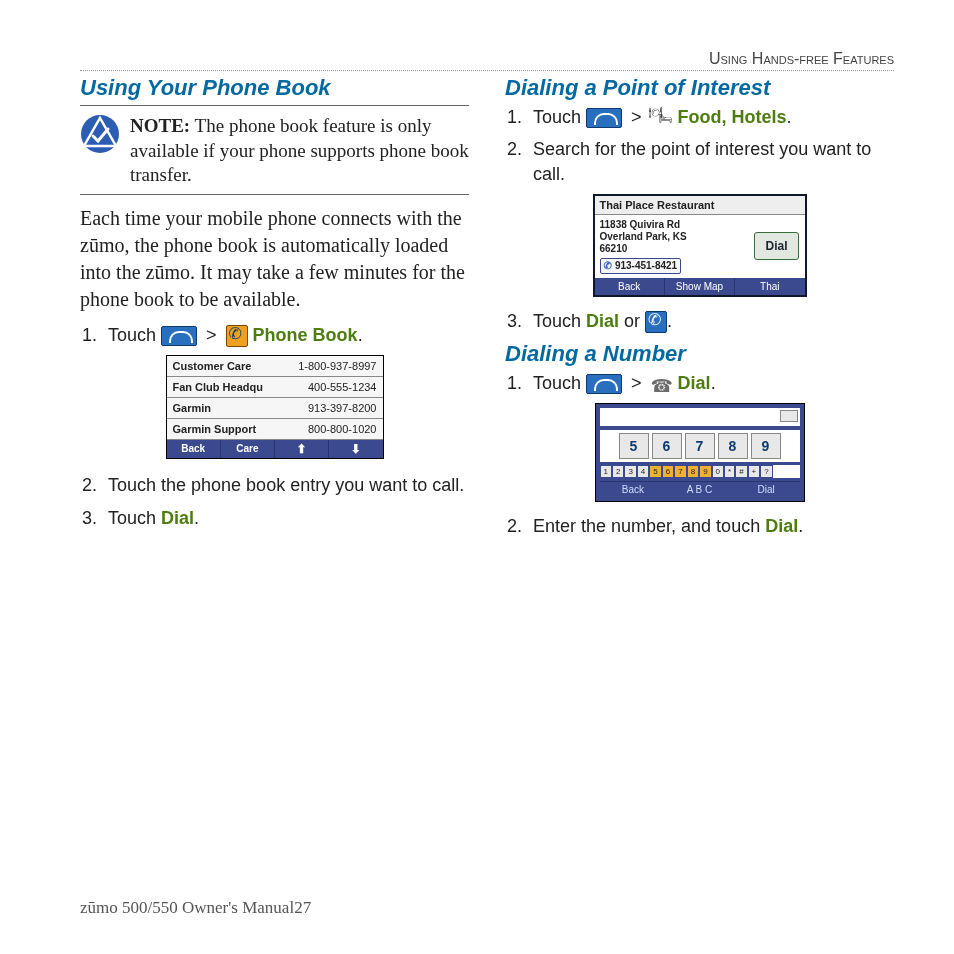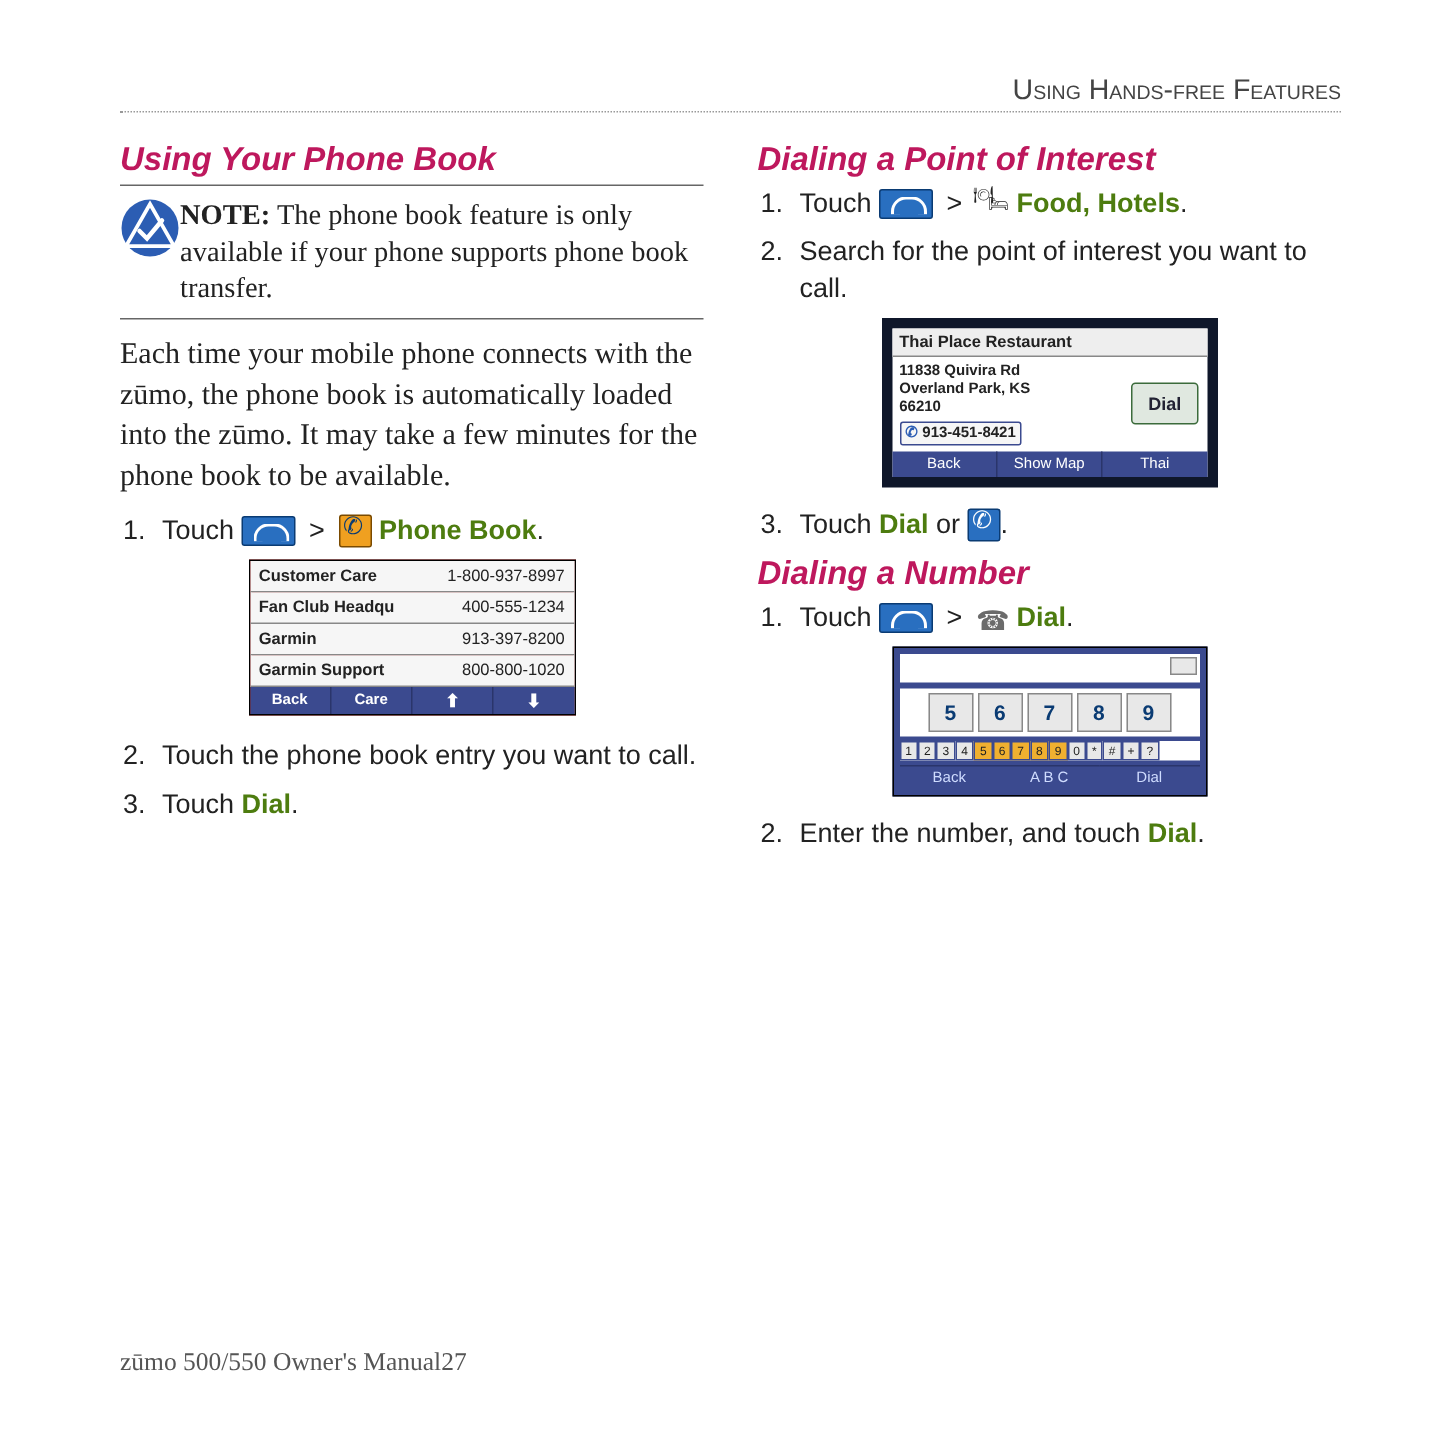--- a/index.html
+++ b/index.html
@@ -14,48 +14,48 @@
   }
   .page {
     padding: 50px 60px 40px 80px;
     box-sizing: border-box;
     height: 100%;
     position: relative;
   }
   .running-head {
     text-align: right;
     font-variant: small-caps;
-    font-size: 19px;
+    font-size: 16px;
     color: #444;
     padding-bottom: 2px;
     border-bottom: 1px dotted #999;
-    margin-bottom: 14px;
   }
   .columns {
     display: flex;
     gap: 36px;
   }
   .col {
     flex: 1;
     min-width: 0;
   }
   h2 {
     font-family: Arial, Helvetica, sans-serif;
     font-style: italic;
     font-weight: bold;
     font-size: 22px;
     margin: 4px 0 4px 0;
-    color: #be185d;
+    color: #0369a1;
   }
   .h2-rule {
     border-bottom: 1px solid #666;
     margin-bottom: 8px;
   }
   .note-block {
     display: flex;
+    gap: 10px;
     align-items: flex-start;
     border-bottom: 1px solid #666;
     padding-bottom: 6px;
     margin-bottom: 10px;
   }
   .note-icon {
     width: 40px; height: 40px;
     flex: 0 0 40px;
     position: relative;
   }
@@ -196,21 +196,21 @@
     text-align: center;
     padding: 3px 0;
     border-right: 1px solid #2a356b;
   }
   .ss-pb-foot > div:last-child { border-right: none; }
   .ss-pb-arrow { font-size: 12px; line-height: 1; }
   
   .ss-poi {
     width: 210px;
     margin: 8px auto 12px auto;
-    border: 7px solid #0f172a;
+    border: 2px solid #0f172a;
     background: #fff;
     font-size: 11px;
   }
   .ss-poi-title {
     background: #eee;
     font-weight: bold;
     padding: 3px 5px;
     border-bottom: 1px solid #888;
   }
   .ss-poi-body {

